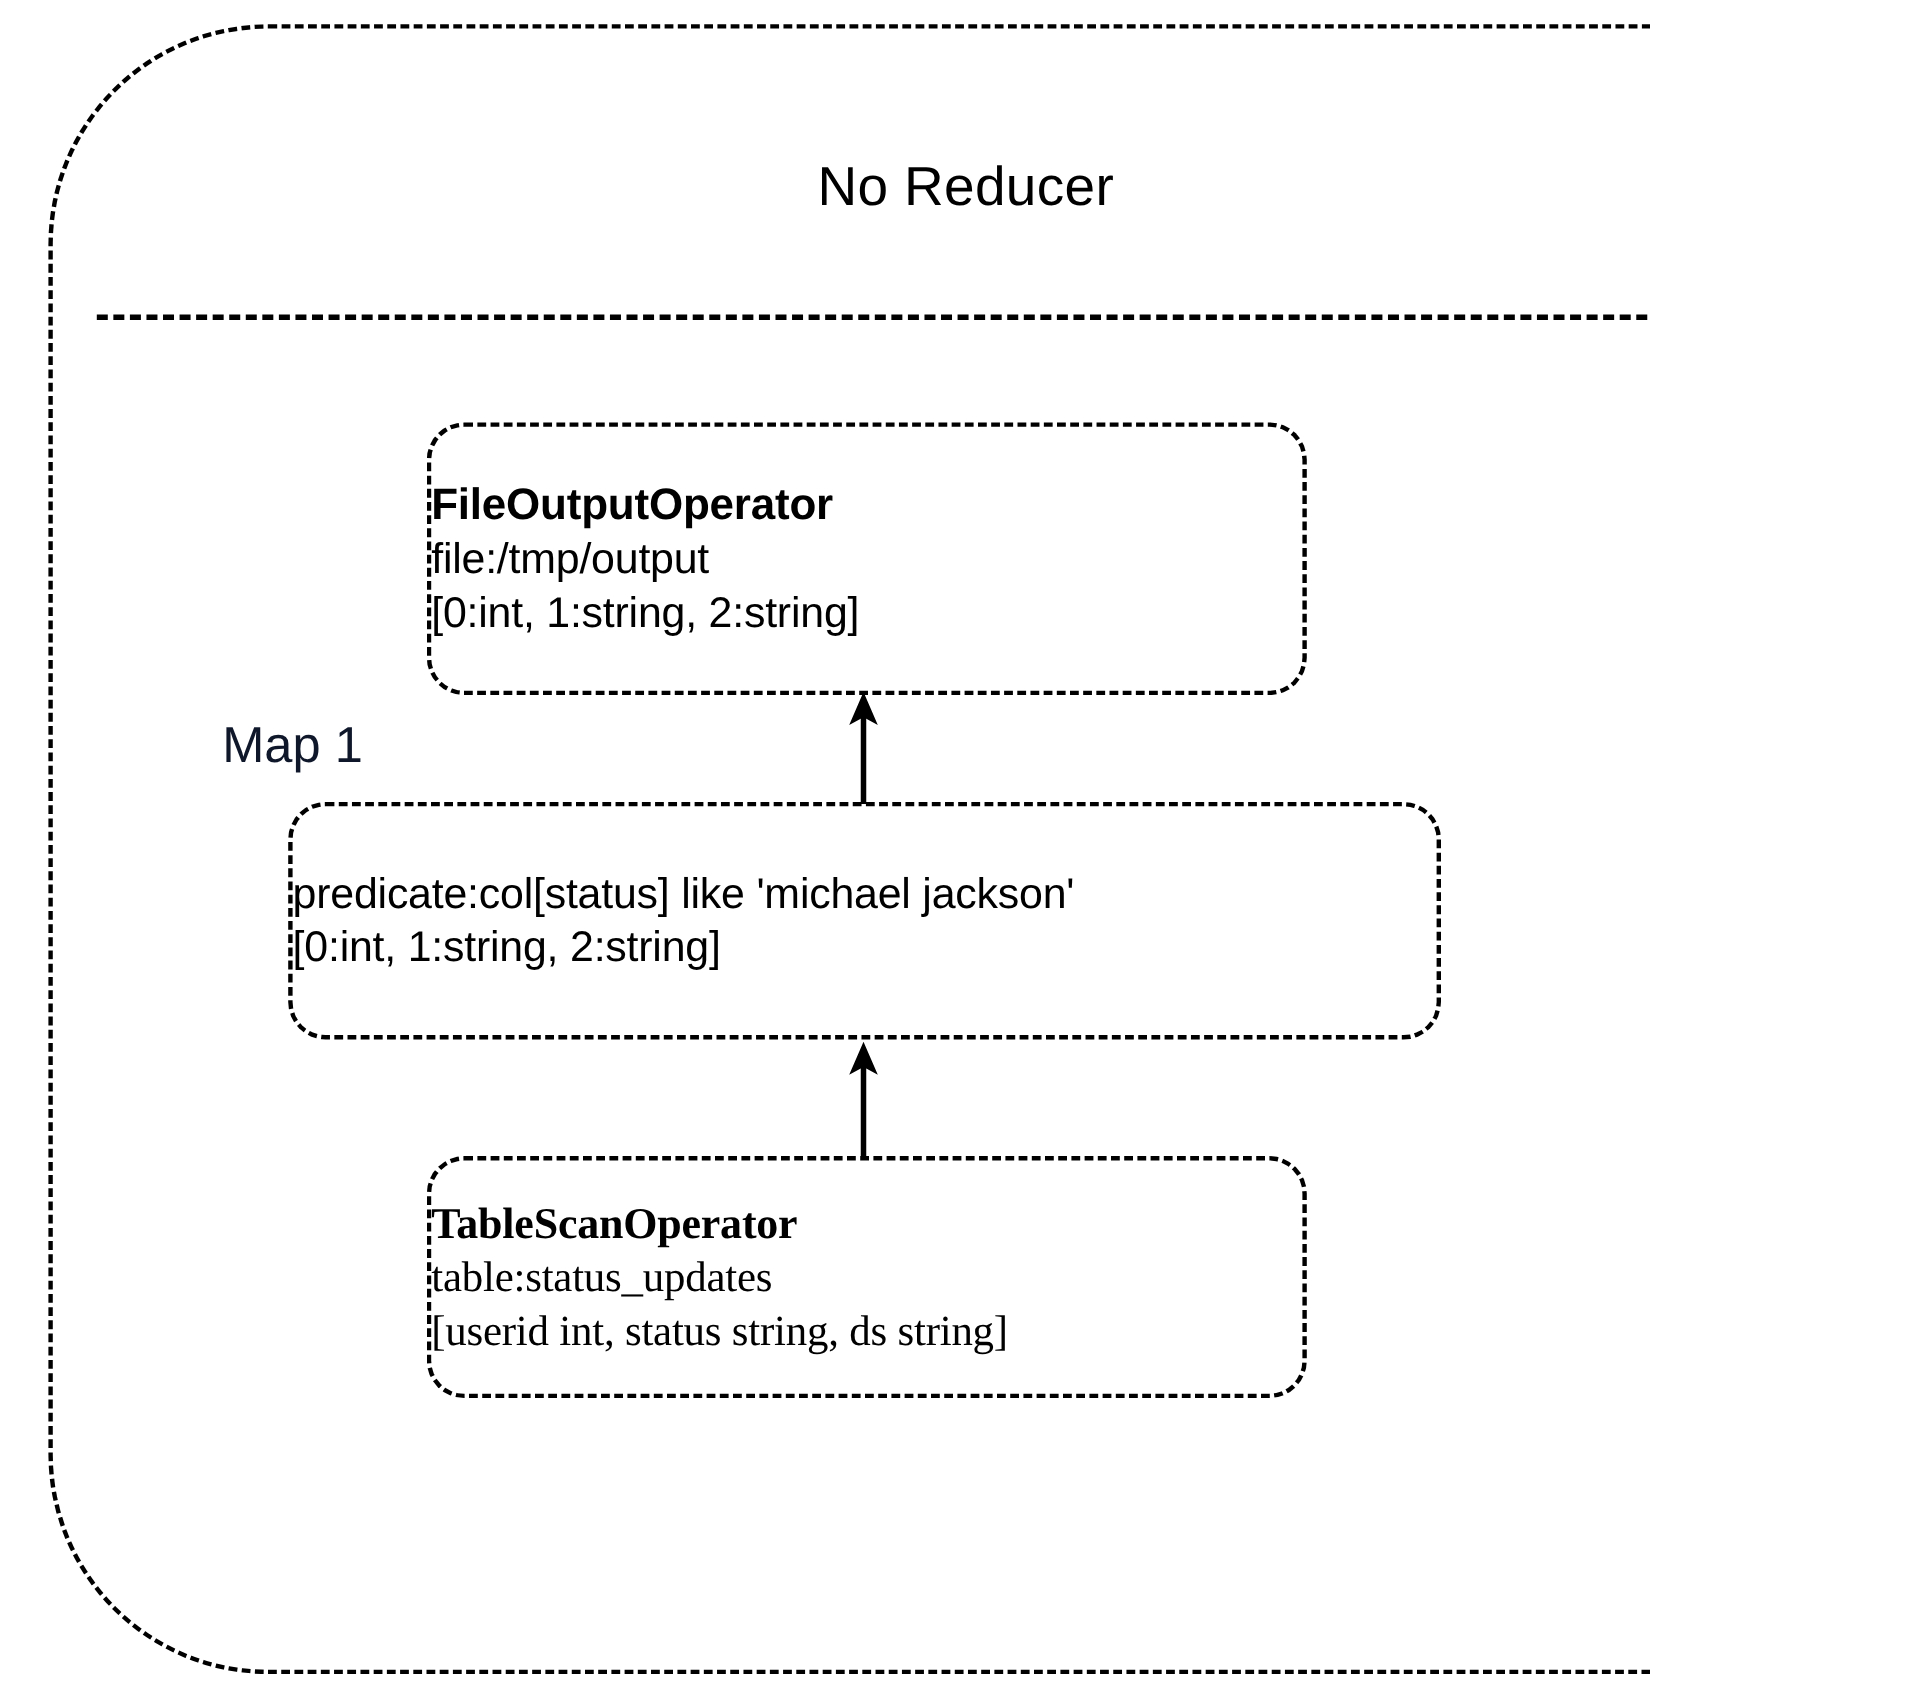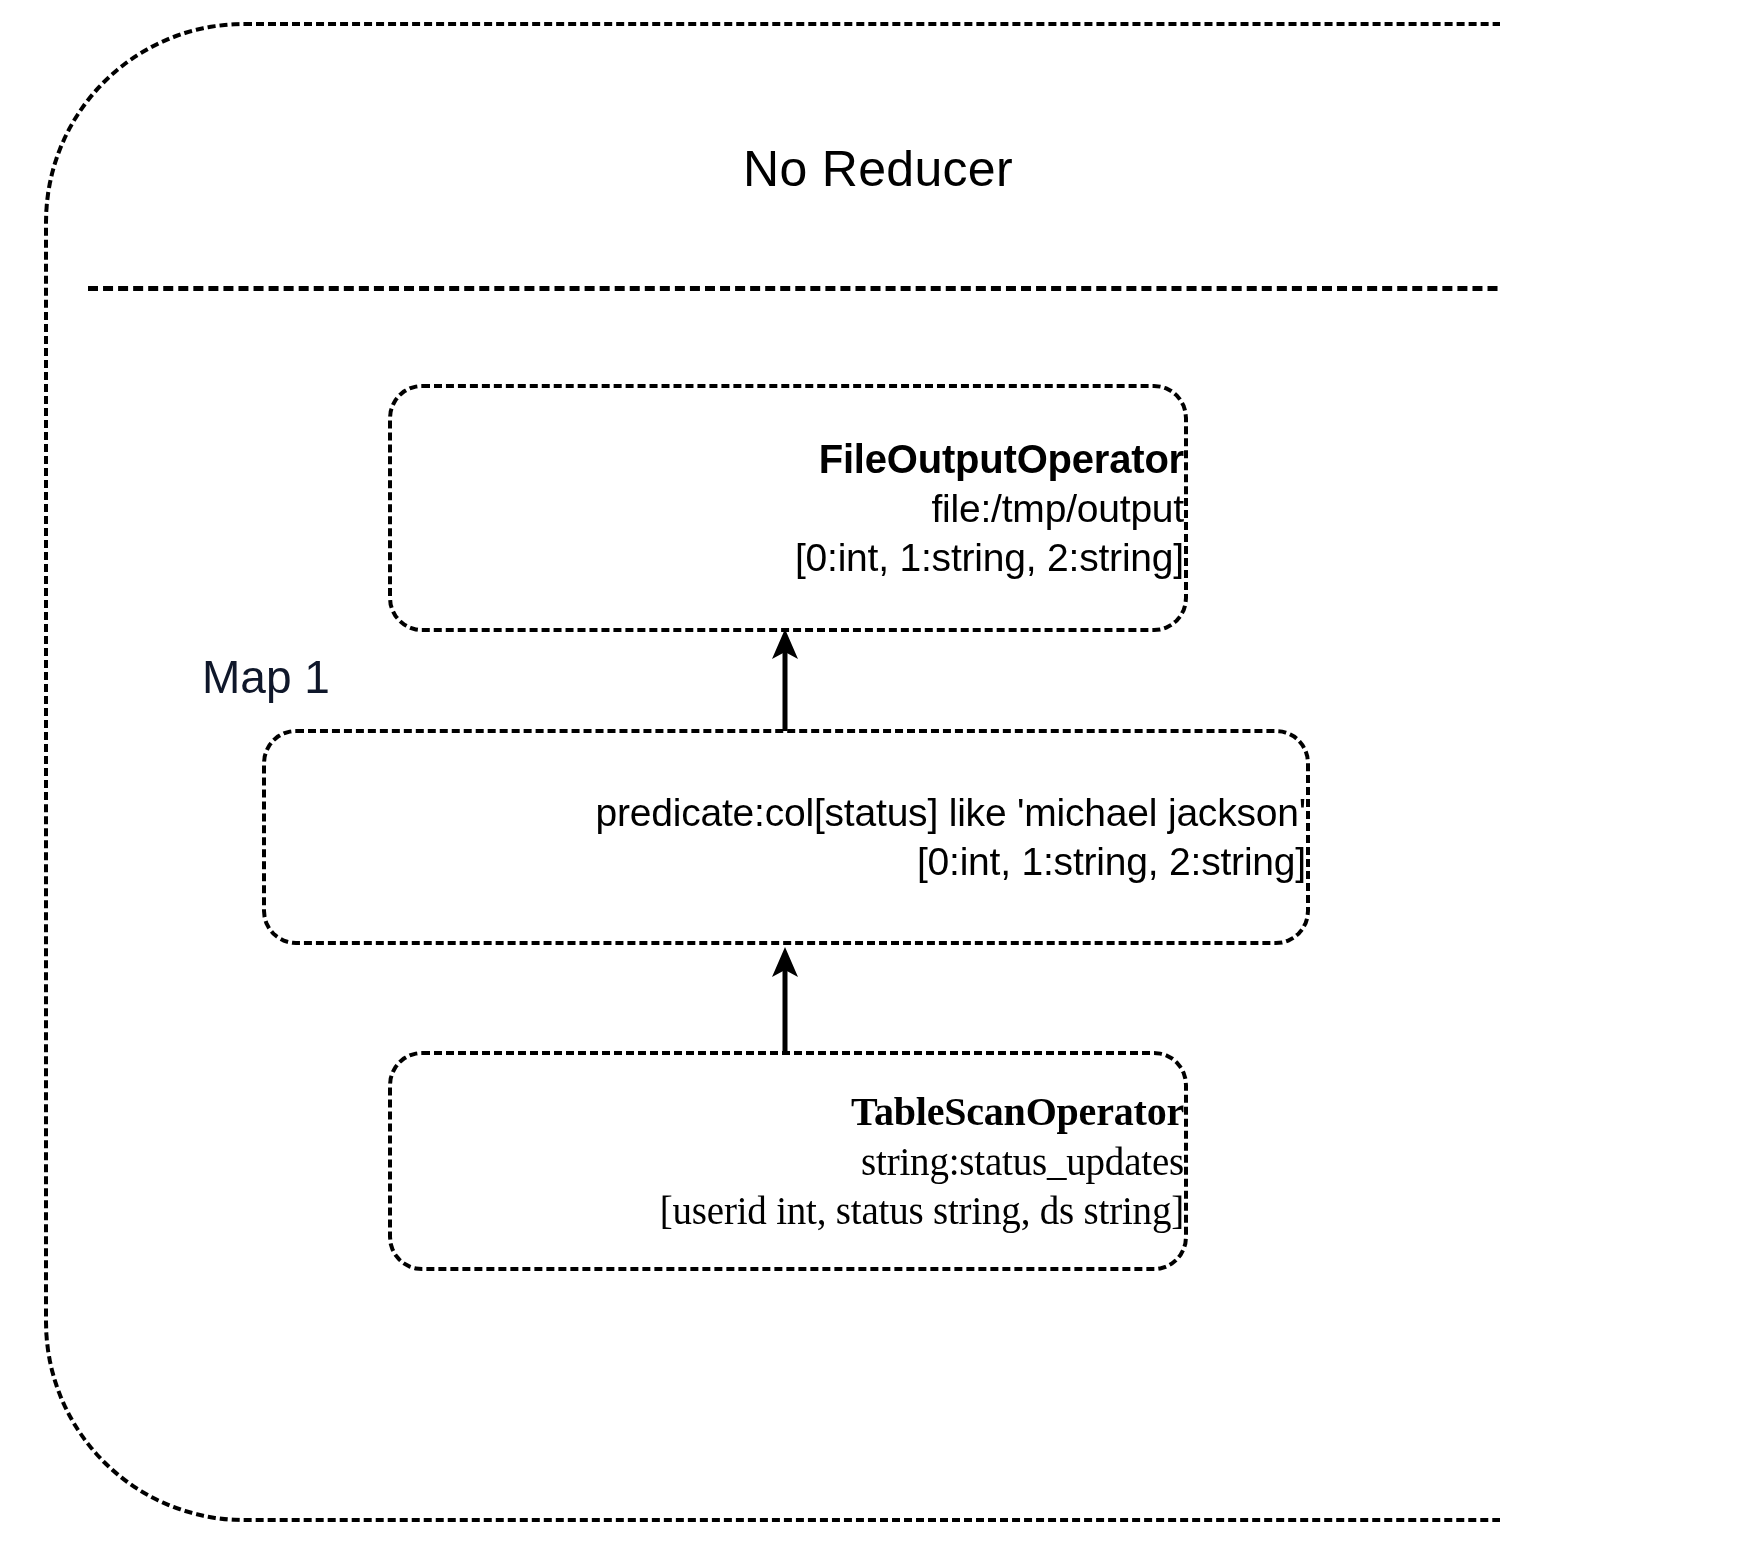--- a/index.html
+++ b/index.html
@@ -54,21 +54,21 @@
 
   
   .op-box {
     position: absolute;
     border: 4px dashed #000000;
     border-radius: 34px;
     box-sizing: border-box;
     background: #ffffff;
     display: flex;
     flex-direction: column;
-    align-items: flex-end;
+    align-items: flex-start;
     justify-content: center;
     text-align: center;
     line-height: 1.26;
   }
   .op-title {
     font-size: 40px;
     font-weight: bold;
     letter-spacing: -0.2px;
   }
   .op-line {
@@ -143,21 +143,21 @@
     <div class="op-line">[0:int, 1:string, 2:string]</div>
   </div>
 
   <div class="op-box" id="box-filter">
     <div class="op-line">predicate:col[status] like 'michael jackson'</div>
     <div class="op-line">[0:int, 1:string, 2:string]</div>
   </div>
 
   <div class="op-box" id="box-table-scan">
     <div class="op-title">TableScanOperator</div>
-    <div class="op-line">string:status_updates</div>
+    <div class="op-line">table:status_updates</div>
     <div class="op-line">[userid int, status string, ds string]</div>
   </div>
 
   <svg class="arrow" id="arrow-filter-to-fileoutput" viewBox="0 0 40 102">
     <line x1="20" y1="102" x2="20" y2="14" stroke="#000000" stroke-width="5"></line>
     <polygon points="20,0 7,30 20,23 33,30" fill="#000000"></polygon>
   </svg>
 
   <svg class="arrow" id="arrow-tablescan-to-filter" viewBox="0 0 40 104">
     <line x1="20" y1="104" x2="20" y2="14" stroke="#000000" stroke-width="5"></line>

